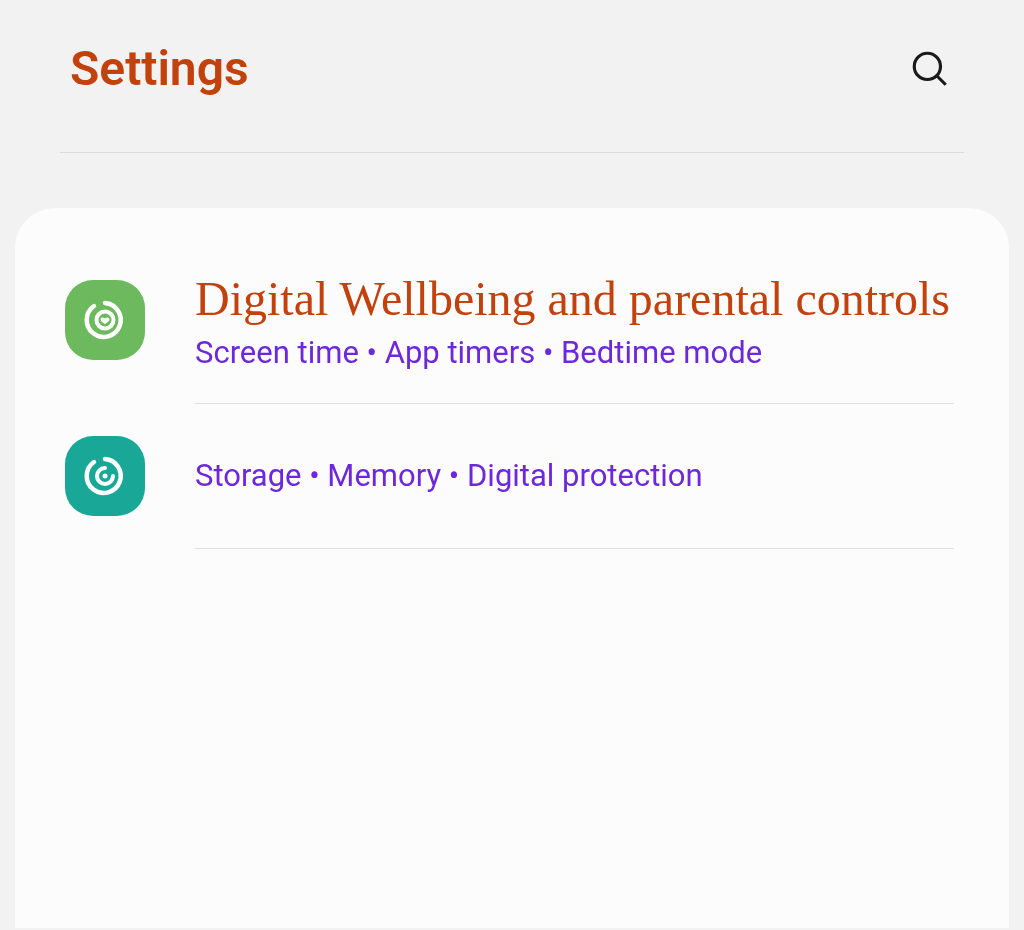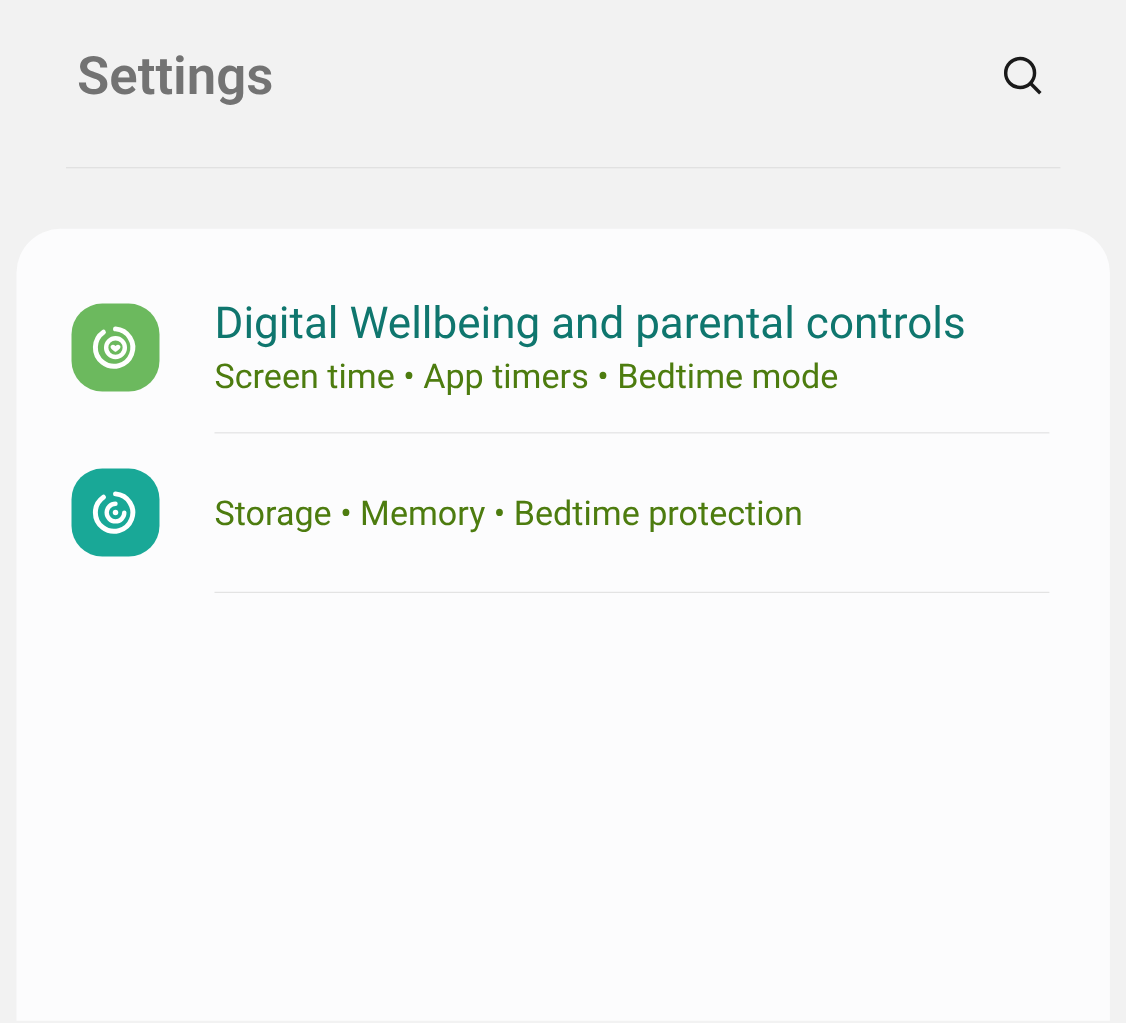--- a/index.html
+++ b/index.html
@@ -16,21 +16,21 @@
     }
     .header {
       display: flex;
       align-items: center;
       justify-content: space-between;
       padding: 40px 70px 30px 70px;
     }
     .title {
       font-size: 48px;
       font-weight: 600;
-      color: #737373;
+      color: #c2410c;
       text-align: right;
     }
     .search-btn {
       width: 48px;
       height: 48px;
       display: flex;
       align-items: center;
       justify-content: center;
       cursor: pointer;
     }
@@ -74,28 +74,29 @@
     .icon-teal {
       background: #19a897;
     }
     .icon-blue {
       background: #6b95e6;
     }
     .item-text {
       flex: 1;
     }
     .item-title {
-      font-size: 40px;
-      color: #0f766e;
+      font-size: 48px;
+      color: #c2410c;
       line-height: 1.2;
       margin-bottom: 6px;
+      font-family: Liberation Serif, serif;
     }
     .item-subtitle {
       font-size: 31px;
-      color: #4d7c0f;
+      color: #6d28d9;
     }
     .item-divider {
       height: 1px;
       background: #e0e0e0;
       margin-left: 180px;
       margin-right: 55px;
     }
   </style>
 </head>
 <body>
@@ -132,20 +133,20 @@
 
   <div class="list-item">
     <div class="icon-container icon-teal">
       <svg width="50" height="50" viewBox="0 0 50 50" fill="none">
         <path d="M 25 8 A 17 17 0 1 1 14 11" stroke="white" stroke-width="4.5" stroke-linecap="round" fill="none"></path>
         <path d="M 25 17 A 8 8 0 1 0 33 25" stroke="white" stroke-width="4" stroke-linecap="round" fill="none"></path>
         <circle cx="25" cy="25" r="2.5" fill="white"></circle>
       </svg>
     </div>
     <div class="item-text">
-      <div class="item-subtitle">Storage  •  Memory  •  Bedtime protection</div>
+      <div class="item-subtitle">Storage  •  Memory  •  Digital protection</div>
     </div>
   </div>
 
   <div class="item-divider"></div>
 
 
 </div>
 
 </body></html>

